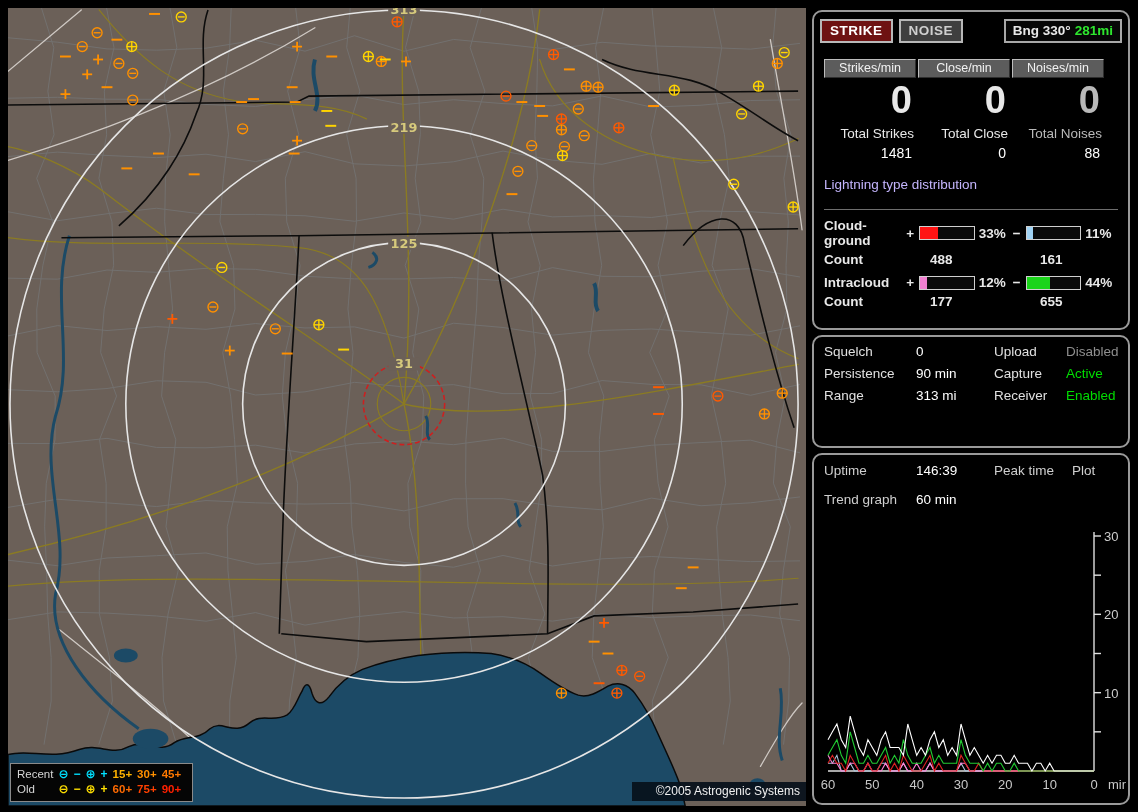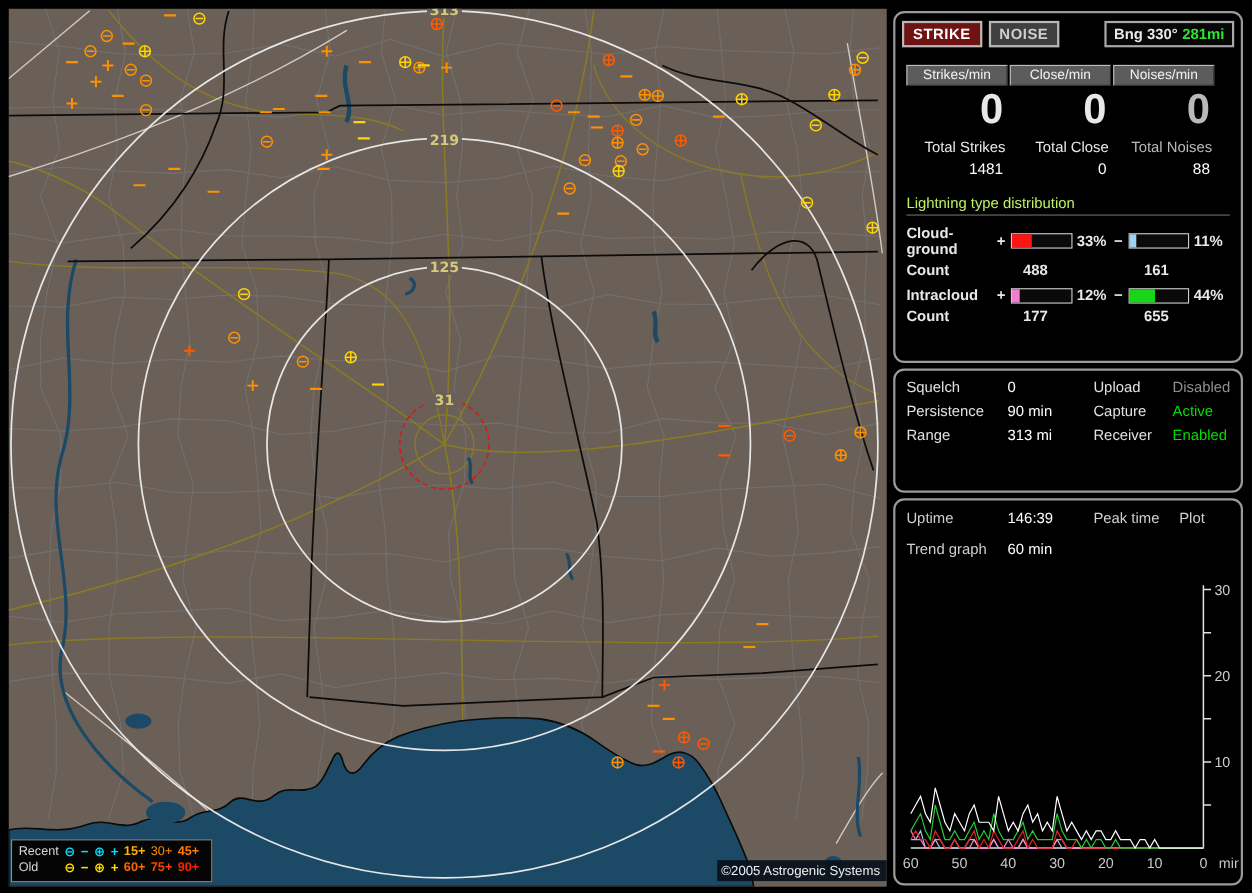--- a/index.html
+++ b/index.html
@@ -1,21 +1,21 @@
 <!DOCTYPE html>
 <html><head>
 <meta charset="utf-8">
 <style>
   html,body{margin:0;padding:0;background:#000;}
   body{width:1138px;height:812px;position:relative;overflow:hidden;
        font-family:"Liberation Sans","DejaVu Sans",sans-serif;color:#e8e8e8;}
   .map-wrap{position:absolute;left:8px;top:8px;width:798px;height:798px;background:#6b6058;}
   .map-wrap svg{display:block;}
   .copyright{position:absolute;right:0px;bottom:5px;background:rgba(6,16,26,.92);
-       color:#f0f0f0;font-size:12px;padding:2px 6px 3px 4px;}
+       color:#f0f0f0;font-size:12px;padding:2px 6px 3px 24px;}
   .legend{position:absolute;left:2px;bottom:4px;background:#050505;border:1px solid #8a8a8a;
        padding:3px 6px 4px 6px;font-size:11.5px;line-height:14px;}
   .legend table{border-collapse:collapse;}
   .legend td{padding:0 5px 1px 0;white-space:nowrap;}
   .legend .hdr{color:#dcdcdc;}
   .legend .rowlab{color:#d6d6d6;}
   .legend .sym{font-size:12px;text-align:center;font-weight:bold;}
   .sidebar{position:absolute;left:812px;top:0;width:326px;height:812px;}
   .panel{position:absolute;left:0;width:318px;background:#000;border:2px solid #9a9a9a;
        border-radius:10px;box-sizing:border-box;}
@@ -32,22 +32,22 @@
   .bng .dist{color:#2ee62e;}
   .cols{display:grid;grid-template-columns:92px 92px 92px;column-gap:2px;margin:16px 8px 0 10px;}
   .chip{background:#5c5c5c;border-top:1px solid #bdbdbd;border-left:1px solid #bdbdbd;
        border-right:1px solid #2e2e2e;border-bottom:1px solid #2e2e2e;color:#f2f2f2;
        font-size:12.5px;text-align:center;padding:1px 0 2px 0;}
   .bigzero{font-size:38px;font-weight:bold;text-align:right;padding-right:4px;line-height:40px;
        margin-top:2px;}
   .dimcol{color:#b9b9b9;}
   .totlab{font-size:13.5px;text-align:right;padding-right:2px;margin-top:6px;}
   .totval{font-size:14px;text-align:right;padding-right:4px;margin-top:4px;font-weight:normal;color:#fff;}
-  .dist-title{margin:16px 10px 0 10px;color:#bef264;font-size:13.5px;
-       border-bottom:1px solid #6e6e6e;padding-bottom:3px;}
+  .dist-title{margin:16px 10px 0 10px;color:#c4b5fd;font-size:13.5px;
+       border-bottom:1px solid #6e6e6e;padding-bottom:17px;}
   .drow{display:flex;align-items:center;margin:8px 10px 0 10px;font-size:13.5px;font-weight:bold;}
   .dlabel{width:94px;}
   .sign{width:12px;text-align:center;font-weight:bold;}
   .bar{width:62px;height:12px;border:1px solid #cfcfcf;background:#0a0a0a;margin:0 4px;position:relative;}
   .bar .fill{position:absolute;left:0;top:0;bottom:0;}
   .pct{width:38px;}
   .crow{display:flex;margin:4px 10px 0 10px;font-size:13.5px;font-weight:bold;}
   .crow .cl{width:106px;}
   .crow .c1{width:110px;}
   .datetime{color:#00ee00;font-size:17.5px;font-weight:bold;text-decoration:underline;
@@ -484,21 +484,21 @@
   <div class="legend">
     <table>
       <tbody>
       <tr>
         <td class="rowlab">Recent</td>
         <td class="sym" style="color:#00e0ff">⊖</td>
         <td class="sym" style="color:#00e0ff">−</td>
         <td class="sym" style="color:#00e0ff">⊕</td>
         <td class="sym" style="color:#00e0ff">+</td>
         <td style="color:#ffb300;font-weight:bold">15+</td>
-        <td style="color:#ff9000;font-weight:normal">30+</td>
+        <td style="color:#ff9000;font-weight:bold">30+</td>
         <td style="color:#ff7800;font-weight:bold">45+</td>
       </tr>
       <tr>
         <td class="rowlab">Old</td>
         <td class="sym" style="color:#ffe000">⊖</td>
         <td class="sym" style="color:#ffe000">−</td>
         <td class="sym" style="color:#ffe000">⊕</td>
         <td class="sym" style="color:#ffe000">+</td>
         <td style="color:#ff6a00;font-weight:bold">60+</td>
         <td style="color:#ff4000;font-weight:bold">75+</td>

